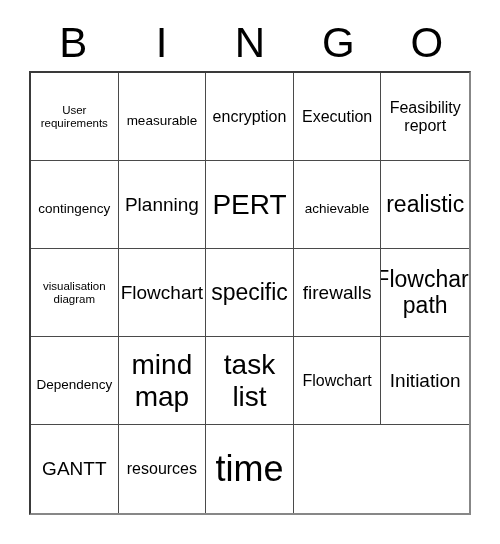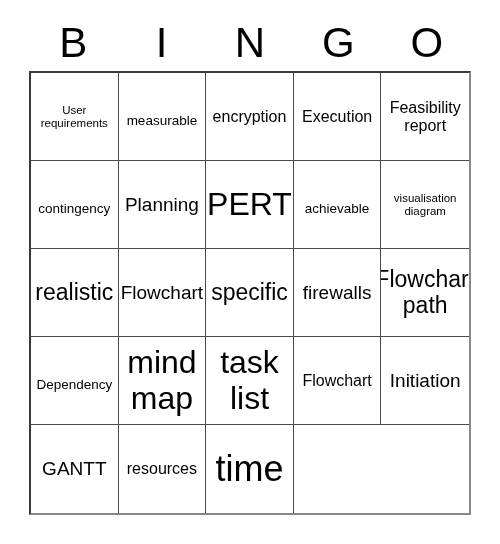--- a/index.html
+++ b/index.html
@@ -83,21 +83,21 @@
     word-wrap: break-word;
     color: #000000;
   }
 
   
   .fs-xs   { font-size: 11.5px; }
   .fs-sm   { font-size: 13.5px; margin-top: 8px; }
   .fs-md   { font-size: 16px; }
   .fs-lg   { font-size: 19px; }
   .fs-xl   { font-size: 23px; }
-  .fs-xxl  { font-size: 32px; }
+  .fs-xxl  { font-size: 28px; }
   .fs-huge { font-size: 36px; }
 </style>
 </head>
 <body>
 
 <div id="bingo-card">
 
   <div id="header-row">
       <div class="header-letter">B</div>
       <div class="header-letter">I</div>
@@ -128,24 +128,24 @@
       <div class="cell">
         <span class="cell-text fs-lg">Planning</span>
       </div>
       <div class="cell">
         <span class="cell-text fs-xxl">PERT</span>
       </div>
       <div class="cell">
         <span class="cell-text fs-sm">achievable</span>
       </div>
       <div class="cell">
-        <span class="cell-text fs-xs">visualisation diagram</span>
+        <span class="cell-text fs-xl">realistic</span>
       </div>
       <div class="cell">
-        <span class="cell-text fs-xl">realistic</span>
+        <span class="cell-text fs-xs">visualisation diagram</span>
       </div>
       <div class="cell">
         <span class="cell-text fs-lg">Flowchart</span>
       </div>
       <div class="cell">
         <span class="cell-text fs-xl">specific</span>
       </div>
       <div class="cell">
         <span class="cell-text fs-lg">firewalls</span>
       </div>

